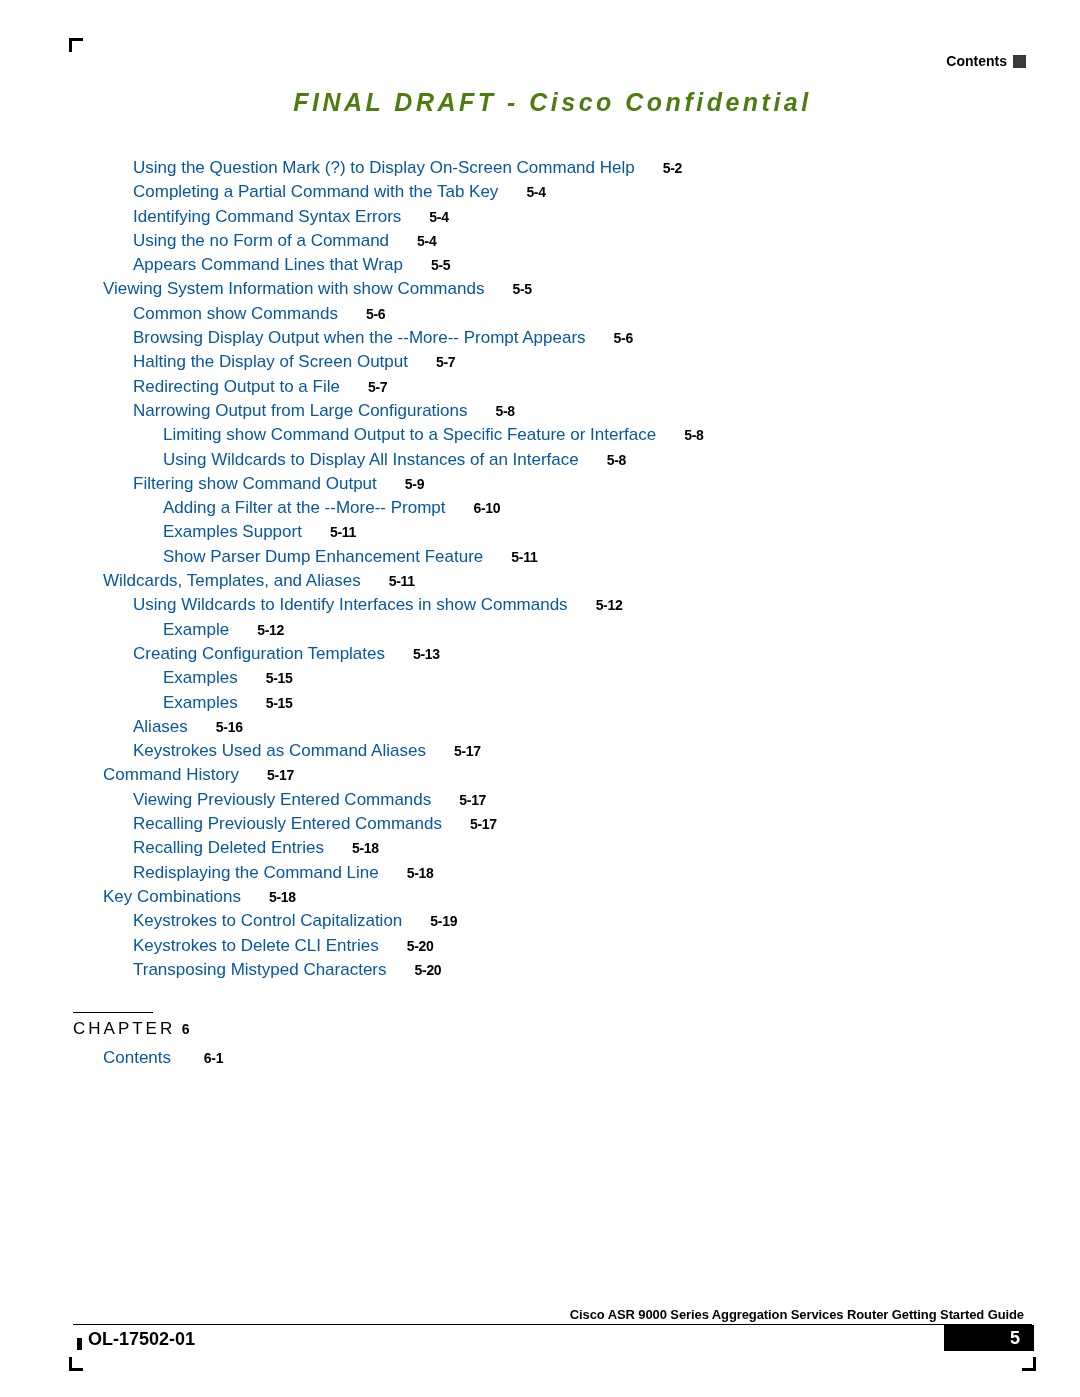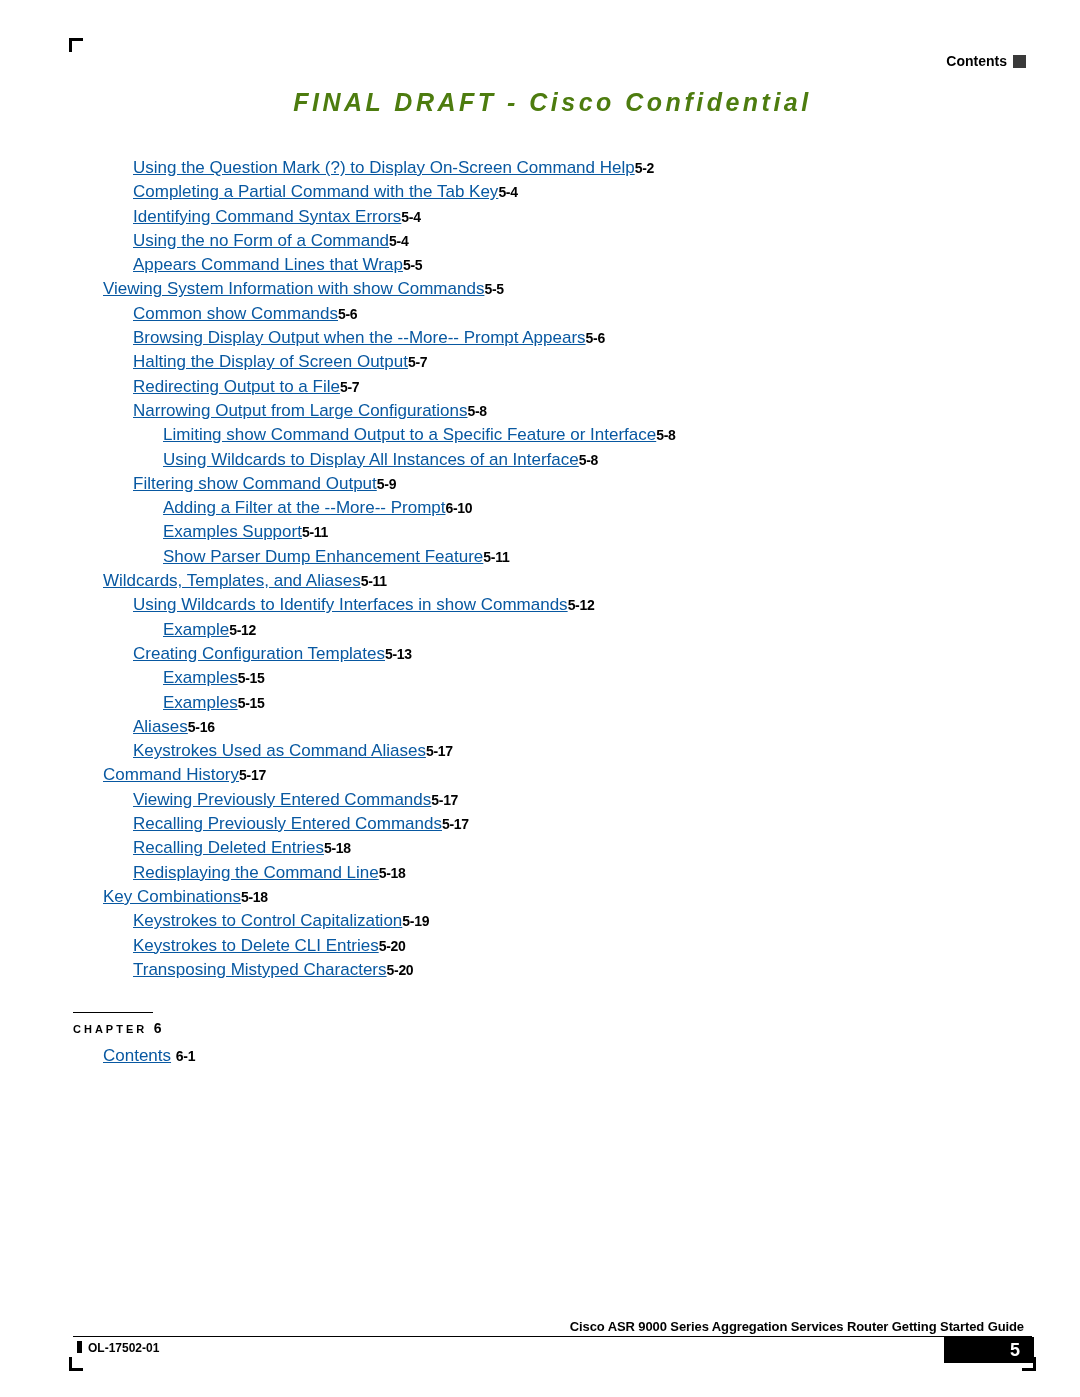--- a/index.html
+++ b/index.html
@@ -51,60 +51,59 @@
     margin-top: 42px;
     font-size: 17px;
     line-height: 1.0;
   }
   .toc .row {
     margin-bottom: 7.3px;
     white-space: nowrap;
   }
   .toc .title {
     color: #0858a1;
-    text-decoration: underline;
   }
   .toc .pg {
     font-weight: bold;
     font-size: 14px;
     color: #000;
-    margin-left: 0;
+    margin-left: 28px;
     letter-spacing: -0.3px;
   }
   .l0 { margin-left: 30px; }
   .l1 { margin-left: 60px; }
   .l2 { margin-left: 90px; }
   .chapter-block { margin-top:34px; margin-left:0; }
   .chapter-rule { border: none; border-top:1px solid #000; width:80px; margin-left:0; margin-bottom:6px;}
-  .chapter-label { font-size:11px; font-weight:bold; letter-spacing:3px; }
+  .chapter-label { font-size:17px; font-weight:normal; letter-spacing:3px; }
   .chapter-num { font-size:14px; font-weight:bold; letter-spacing:1px; margin-left:2px;}
   .footer {
     position: absolute;
-    bottom: 4px;
+    bottom: 16px;
     left: 0;
     right: 0;
   }
   .footer-title {
     text-align: right;
     font-size: 13px;
     font-weight: bold;
     color: #000;
     padding-right: 8px;
     letter-spacing: -0.1px;
   }
   .footer-rule { border:none; border-top:1px solid #000; margin: 2px 0 0 0; }
   .footer-row { display:flex; justify-content:space-between; align-items:flex-start; margin-top:0; }
   .doc-id {
-    font-size: 12px;
+    font-size: 18px;
     font-weight: bold;
     color: #000;
     padding-top:4px;
     padding-left:4px;
     display:flex;
-    align-items:flex-start;
+    align-items:flex-end;
     gap:6px;
   }
   .doc-id::before{
     content:"";
     display:inline-block;
     width:5px; height:12px; background:#000;
   }
   .page-num {
     background: #000;
     color: #fff;

